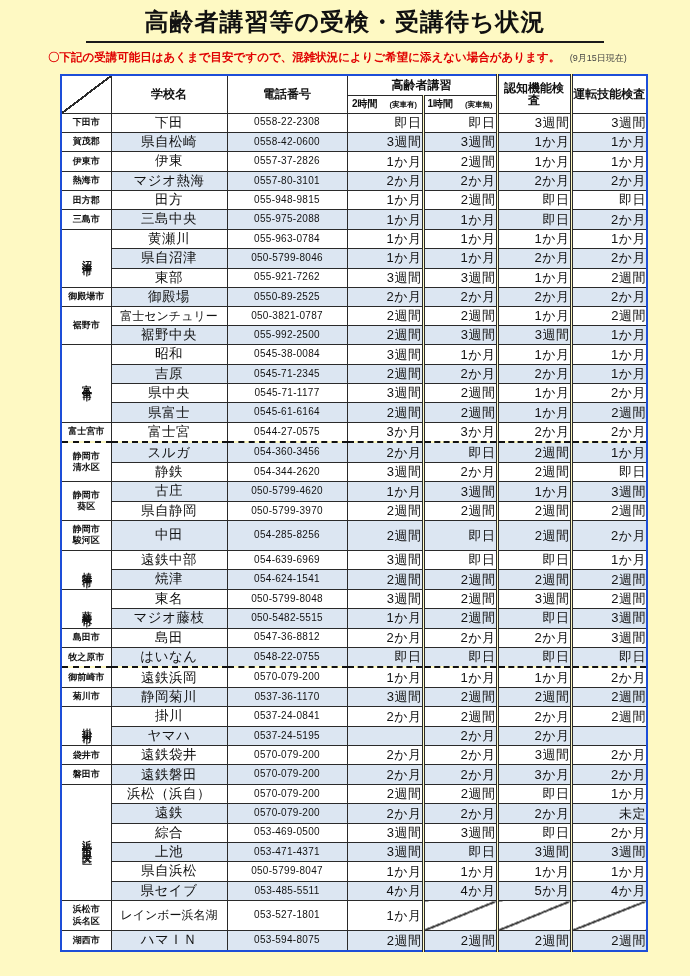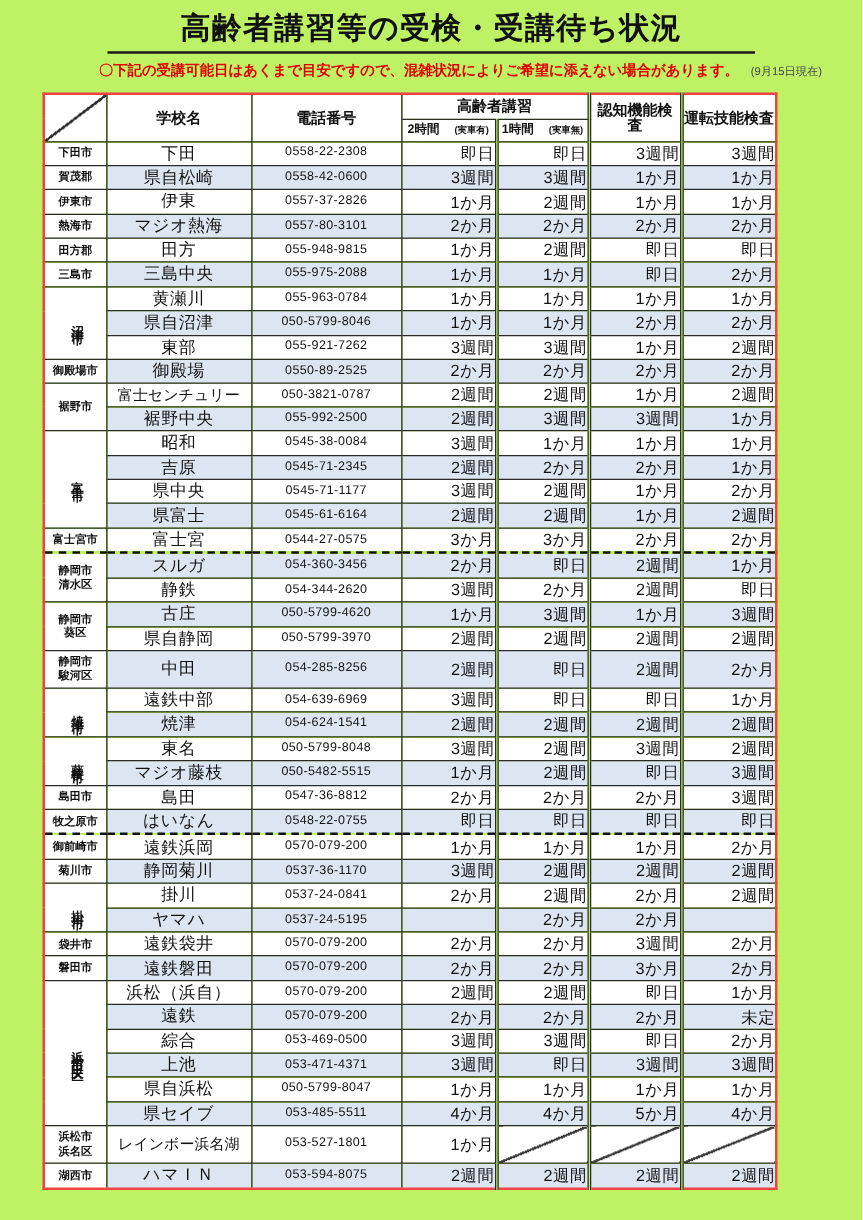--- a/index.html
+++ b/index.html
@@ -1,33 +1,33 @@
 <!DOCTYPE html>
 <html><head>
 <meta charset="utf-8">
 <style>
   html,body{margin:0;padding:0;background:#ffffff;}
   #page{
-    position:relative;width:690px;height:976px;background:#bef264;overflow:hidden;
+    position:relative;width:690px;height:976px;background:#fef9c3;overflow:hidden;
     font-family:"Liberation Sans","DejaVu Sans",sans-serif;color:#111;
   }
   
   #title-wrap{position:absolute;top:4px;left:0;width:690px;text-align:center;}
   #title-wrap .title{
     display:inline-block;font-size:24px;font-weight:bold;letter-spacing:1px;
     border-bottom:2.5px solid #1a1a1a;padding:2px 58px 3px 58px;color:#111;
   }
   
   #note-row{position:absolute;top:47px;left:48px;width:636px;white-space:nowrap;}
-  #note-row .note-red{font-size:11.5px;font-weight:bold;color:#e00000;margin-left:31px;}
+  #note-row .note-red{font-size:11.5px;font-weight:bold;color:#e00000;}
   #note-row .note-date{font-size:9px;color:#444;margin-left:5px;}
   
   table#wait-table{
-    position:absolute;left:34px;top:74px;width:586px;height:878px;
-    border-collapse:collapse;table-layout:fixed;border:2px solid #ef4444;
+    position:absolute;left:60px;top:74px;width:586px;height:878px;
+    border-collapse:collapse;table-layout:fixed;border:2px solid #1d4ed8;
   }
   col.c-region{width:50px;} col.c-school{width:116px;} col.c-phone{width:120px;}
   col.c-v1{width:76px;} col.c-v2{width:74px;} col.c-v3{width:74px;} col.c-v4{width:76px;}
   #wait-table th,#wait-table td{border:1px solid #2a2a2a;padding:0;overflow:hidden;}
   thead tr.h1{height:20px;} thead tr.h2{height:18px;}
   thead th{background:#fff;font-weight:bold;font-size:12px;text-align:center;vertical-align:middle;line-height:1.05;}
   thead th.sub{font-size:10px;}
   thead th.sub .tiny{font-size:7.5px;font-weight:bold;padding-left:12px;}
   th.corner{
     background-image:linear-gradient(to bottom right,transparent calc(50% - 1px),#2a2a2a calc(50% - 1px),#2a2a2a calc(50% + 1px),transparent calc(50% + 1px));

